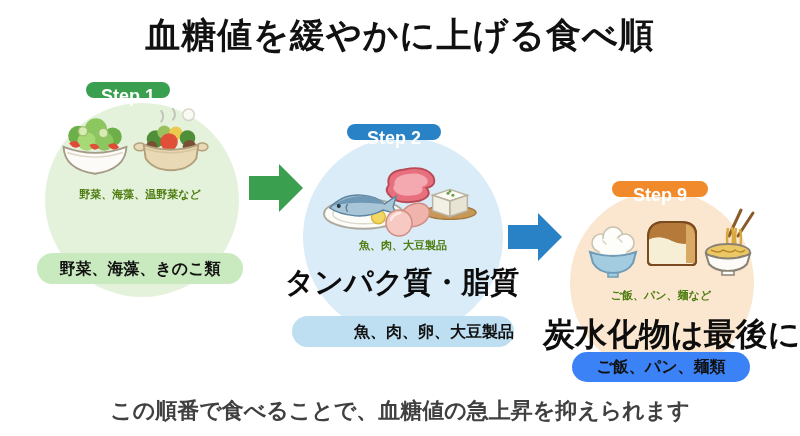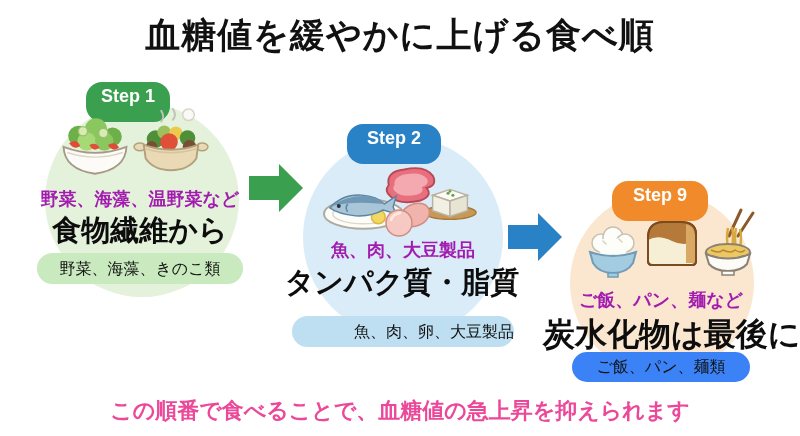--- a/index.html
+++ b/index.html
@@ -10,49 +10,49 @@
   .title{
     position:absolute;left:0;top:12px;width:800px;text-align:center;
     font-size:35px;font-weight:900;letter-spacing:1px;color:#111;
   }
   .circle{position:absolute;border-radius:50%;}
   .circle.s1{left:45px;top:103px;width:194px;height:194px;background:#e4f2dc;}
   .circle.s2{left:303px;top:137px;width:200px;height:200px;background:#daecf8;}
   .circle.s3{left:570px;top:191px;width:184px;height:184px;background:#fbe7cf;}
   .badge{
     position:absolute;border-radius:16px;color:#fff;font-weight:bold;font-size:18px;
-    text-align:center;line-height:28px;height:40px;
+    text-align:center;line-height:28px;height:16px;
   }
   .badge.s1{left:86px;top:82px;width:84px;background:#3aa04f;}
   .badge.s2{left:347px;top:124px;width:94px;background:#2a82c6;}
   .badge.s3{left:612px;top:181px;width:96px;background:#f08a2a;}
   .examples{
-    position:absolute;text-align:center;font-weight:bold;font-size:18px;color:#a21caf;white-space:nowrap;
+    position:absolute;text-align:center;font-weight:bold;font-size:11px;color:#4d7c0f;white-space:nowrap;
   }
   .examples.s1{left:35px;top:187px;width:210px;}
   .examples.s2{left:300px;top:238px;width:206px;}
   .examples.s3{left:558px;top:288px;width:206px;}
   .heading{
     position:absolute;text-align:center;font-weight:900;color:#0d0d0d;white-space:nowrap;
   }
   .heading.s1{left:25px;top:211px;width:230px;font-size:29px;}
   .heading.s2{left:278px;top:263px;width:248px;font-size:29px;}
   .heading.s3{left:543px;top:313px;width:238px;font-size:32px;}
   .pill{
-    position:absolute;border-radius:17px;text-align:center;font-weight:normal;font-size:16px;
+    position:absolute;border-radius:17px;text-align:center;font-weight:bold;font-size:16px;
     height:31px;line-height:31px;color:#111;white-space:nowrap;
   }
   .pill.s1{left:37px;top:253px;width:206px;background:#c9e9be;}
   .pill.s2{left:292px;top:316px;width:222px;background:#bedff2;text-align:right;}
   .pill.s3{left:572px;top:352px;width:178px;height:30px;line-height:30px;background:#3b82f6;}
   .icon{position:absolute;}
   .arrow{position:absolute;}
   .footer{
     position:absolute;left:0;top:396px;width:800px;text-align:center;
-    font-size:22px;font-weight:800;color:#ec4899;
+    font-size:22px;font-weight:800;color:#404040;
   }
 </style>
 </head>
 <body>
 
 <div class="canvas">
 
   <div class="title">血糖値を緩やかに上げる食べ順</div>
 
   <div class="circle s1"></div>
@@ -84,21 +84,20 @@
     <circle cx="38" cy="37" r="9" fill="#e05038"></circle>
     <circle cx="59" cy="42" r="7" fill="#7a4e33"></circle>
     <circle cx="20" cy="42" r="6" fill="#7a4e33"></circle>
     <ellipse cx="8" cy="42" rx="6" ry="4" fill="#ead9b5" stroke="#b3a17e" stroke-width="1.5"></ellipse>
     <ellipse cx="72" cy="42" rx="6" ry="4" fill="#ead9b5" stroke="#b3a17e" stroke-width="1.5"></ellipse>
     <path d="M12,40 Q40,50 68,40 L66,54 Q58,66 40,66 Q22,66 14,54 Z" fill="#ead9b5" stroke="#b3a17e" stroke-width="2"></path>
     <path d="M14,44 Q40,52 66,44" fill="none" stroke="#d6c49c" stroke-width="1.5"></path>
   </svg>
 
   <div class="examples s1">野菜、海藻、温野菜など</div>
-  <div class="heading s1">食物繊維から</div>
   <div class="pill s1">野菜、海藻、きのこ類</div>
 
   <svg class="arrow" style="left:249px;top:164px" width="54" height="48" viewBox="0 0 54 48">
     <polygon points="0,12 30,12 30,0 54,24 30,48 30,36 0,36" fill="#3aa04f"></polygon>
   </svg>
 
   <div class="circle s2"></div>
   <div class="badge s2">Step 2</div>
 
   <svg class="icon" style="left:381px;top:163px" width="58" height="44" viewBox="0 0 60 44">

